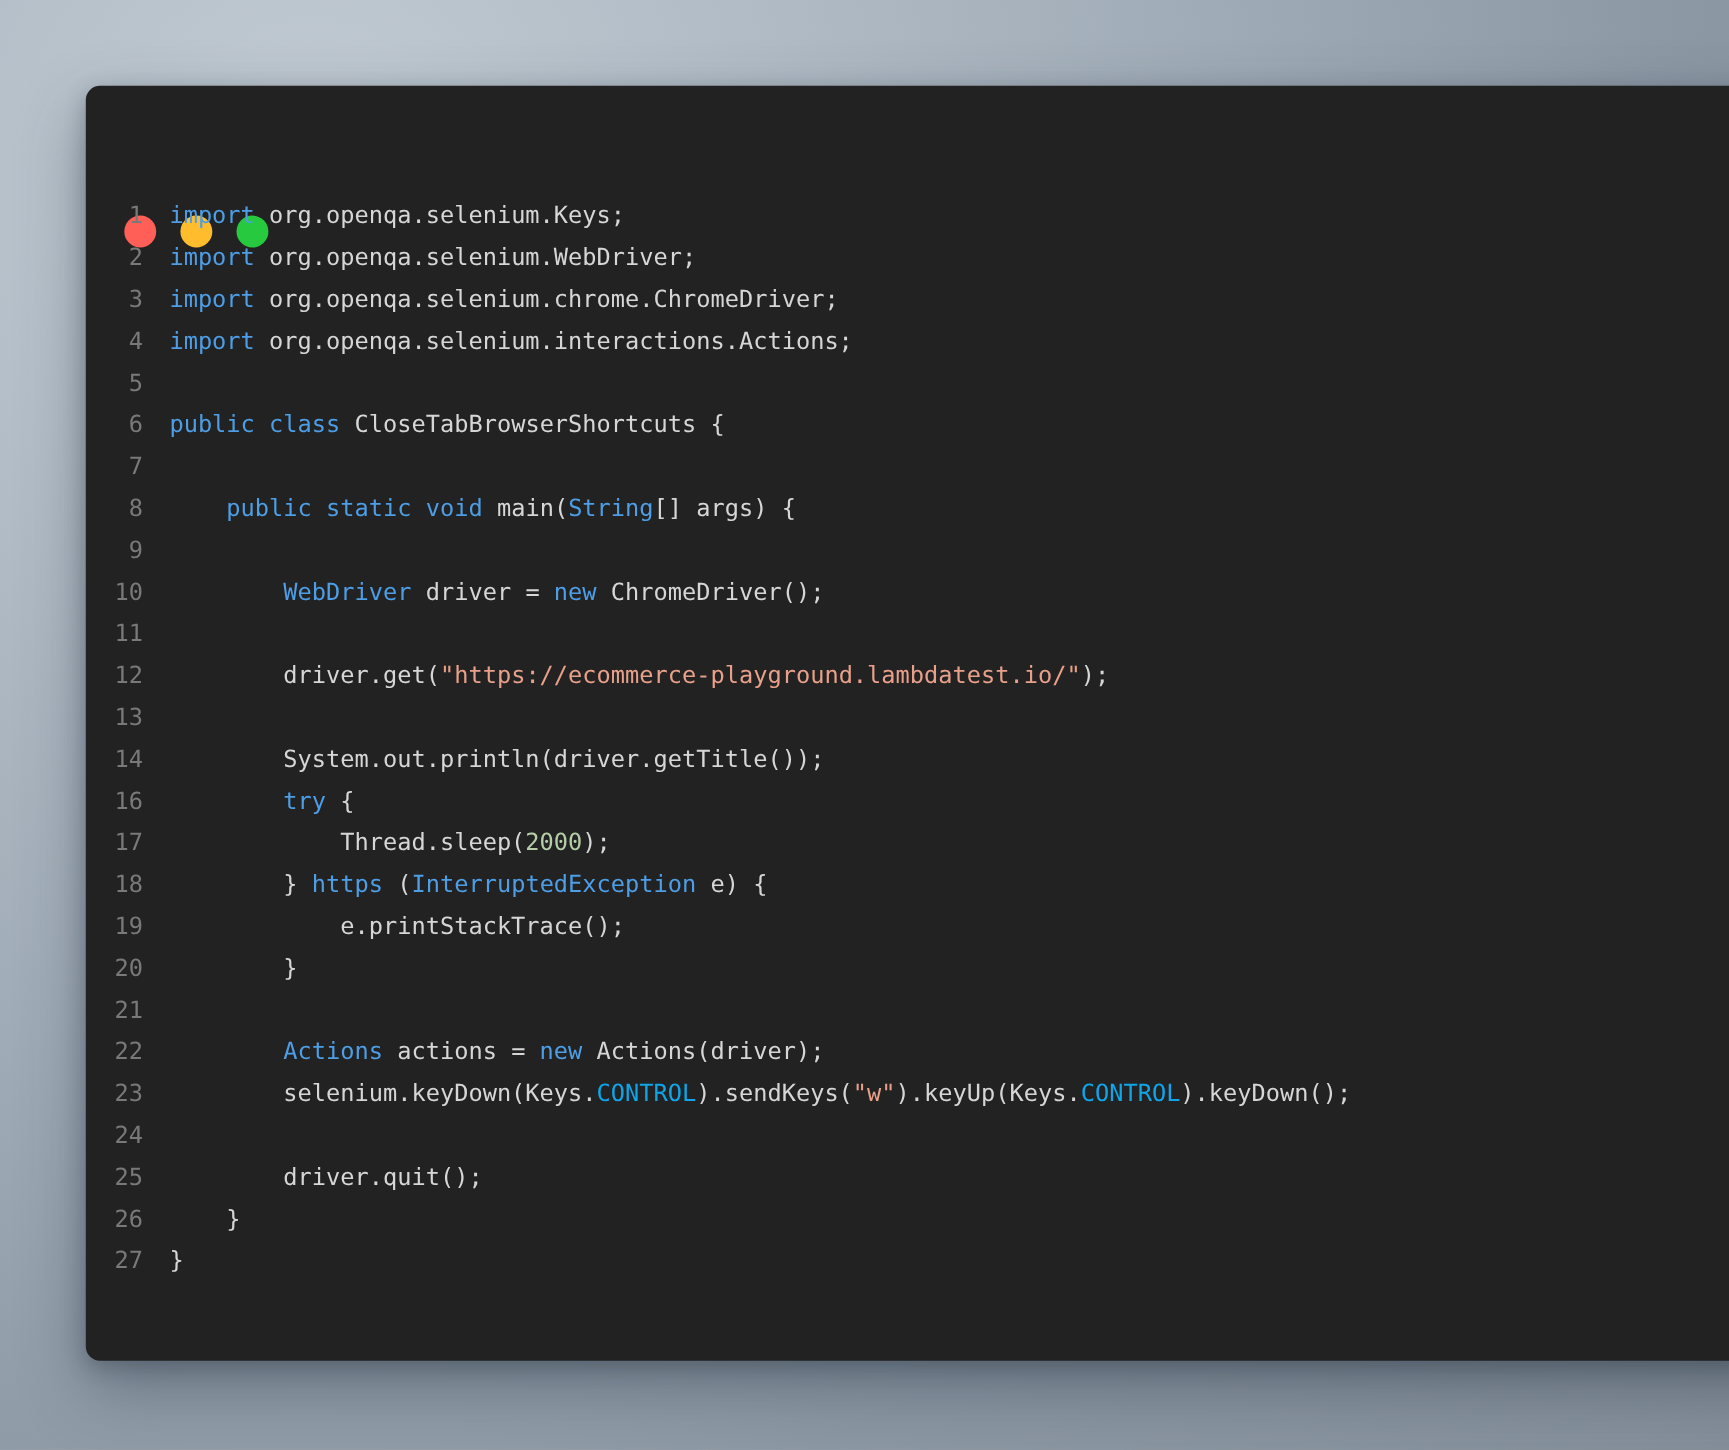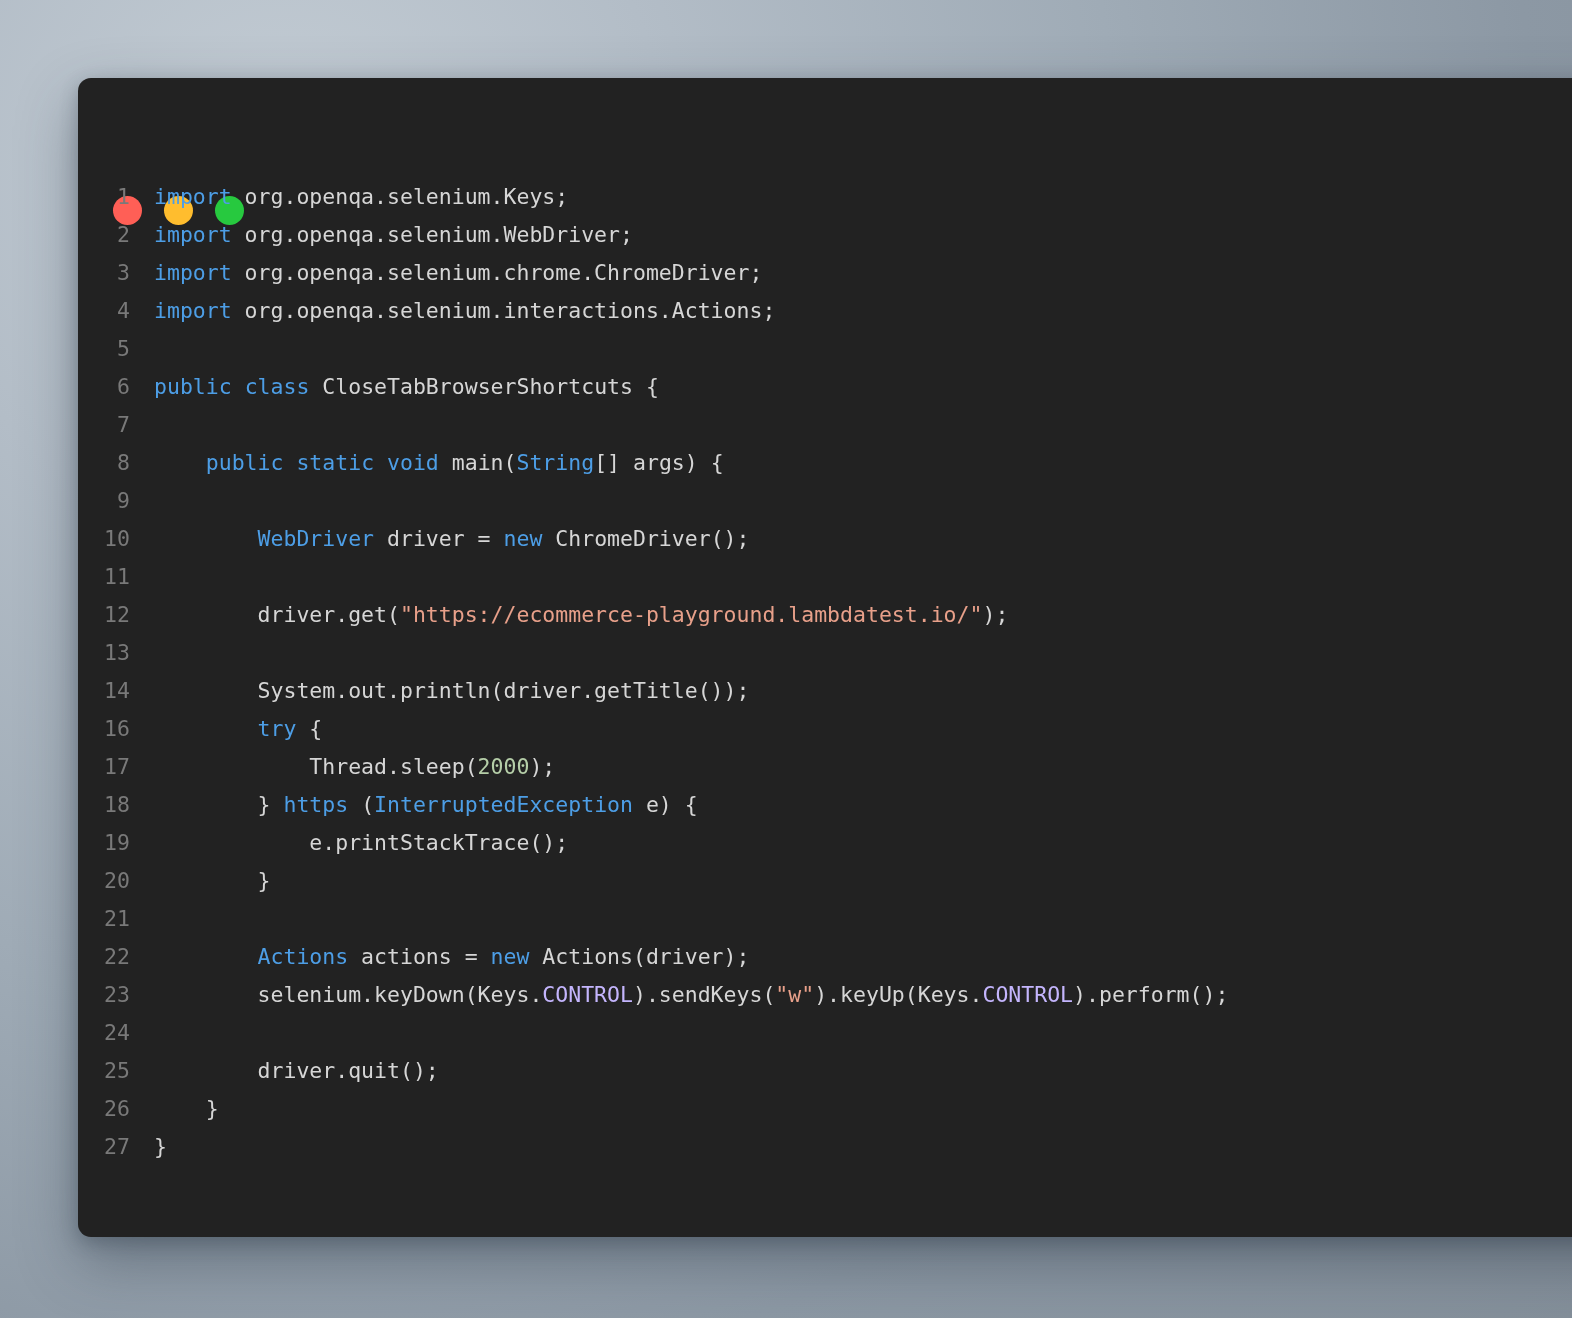--- a/index.html
+++ b/index.html
@@ -66,21 +66,21 @@
     padding-right: 24px;
     box-sizing: border-box;
     -webkit-user-select: none;
     user-select: none;
   }
   .code-text { display: inline; }
   .tok-kw   { color: #4d9ee6; }
   .tok-type { color: #4d9ee6; }
   .tok-str  { color: #e8a08a; }
   .tok-num  { color: #b5cea8; }
-  .tok-const{ color: #c4b5fd; }
+  .tok-const{ color: #0ea5e9; }
   .tok-plain{ color: #d6d6d6; }
 </style>
 </head>
 <body>
 
 <div id="window">
 
   <div id="titlebar">
     <div class="dot" id="dot-close"></div>
     <div class="dot" id="dot-min"></div>
@@ -102,20 +102,20 @@
       <div class="code-line"><span class="ln">12</span><span class="code-text"><span class="tok-plain">        driver.get(</span><span class="tok-str">"https://ecommerce-playground.lambdatest.io/"</span><span class="tok-plain">);</span></span></div>
       <div class="code-line"><span class="ln">13</span><span class="code-text"></span></div>
       <div class="code-line"><span class="ln">14</span><span class="code-text"><span class="tok-plain">        System.out.println(driver.getTitle());</span></span></div>
       <div class="code-line"><span class="ln">16</span><span class="code-text"><span class="tok-plain">        </span><span class="tok-kw">try</span><span class="tok-plain"> {</span></span></div>
       <div class="code-line"><span class="ln">17</span><span class="code-text"><span class="tok-plain">            Thread.sleep(</span><span class="tok-num">2000</span><span class="tok-plain">);</span></span></div>
       <div class="code-line"><span class="ln">18</span><span class="code-text"><span class="tok-plain">        } </span><span class="tok-kw">https</span><span class="tok-plain"> (</span><span class="tok-type">InterruptedException</span><span class="tok-plain"> e) {</span></span></div>
       <div class="code-line"><span class="ln">19</span><span class="code-text"><span class="tok-plain">            e.printStackTrace();</span></span></div>
       <div class="code-line"><span class="ln">20</span><span class="code-text"><span class="tok-plain">        }</span></span></div>
       <div class="code-line"><span class="ln">21</span><span class="code-text"></span></div>
       <div class="code-line"><span class="ln">22</span><span class="code-text"><span class="tok-plain">        </span><span class="tok-type">Actions</span><span class="tok-plain"> actions = </span><span class="tok-kw">new</span><span class="tok-plain"> Actions(driver);</span></span></div>
-      <div class="code-line"><span class="ln">23</span><span class="code-text"><span class="tok-plain">        selenium.keyDown(Keys.</span><span class="tok-const">CONTROL</span><span class="tok-plain">).sendKeys(</span><span class="tok-str">"w"</span><span class="tok-plain">).keyUp(Keys.</span><span class="tok-const">CONTROL</span><span class="tok-plain">).perform();</span></span></div>
+      <div class="code-line"><span class="ln">23</span><span class="code-text"><span class="tok-plain">        selenium.keyDown(Keys.</span><span class="tok-const">CONTROL</span><span class="tok-plain">).sendKeys(</span><span class="tok-str">"w"</span><span class="tok-plain">).keyUp(Keys.</span><span class="tok-const">CONTROL</span><span class="tok-plain">).keyDown();</span></span></div>
       <div class="code-line"><span class="ln">24</span><span class="code-text"></span></div>
       <div class="code-line"><span class="ln">25</span><span class="code-text"><span class="tok-plain">        driver.quit();</span></span></div>
       <div class="code-line"><span class="ln">26</span><span class="code-text"><span class="tok-plain">    }</span></span></div>
       <div class="code-line"><span class="ln">27</span><span class="code-text"><span class="tok-plain">}</span></span></div>
     </div>
 
 </div>
 
 </body></html>

